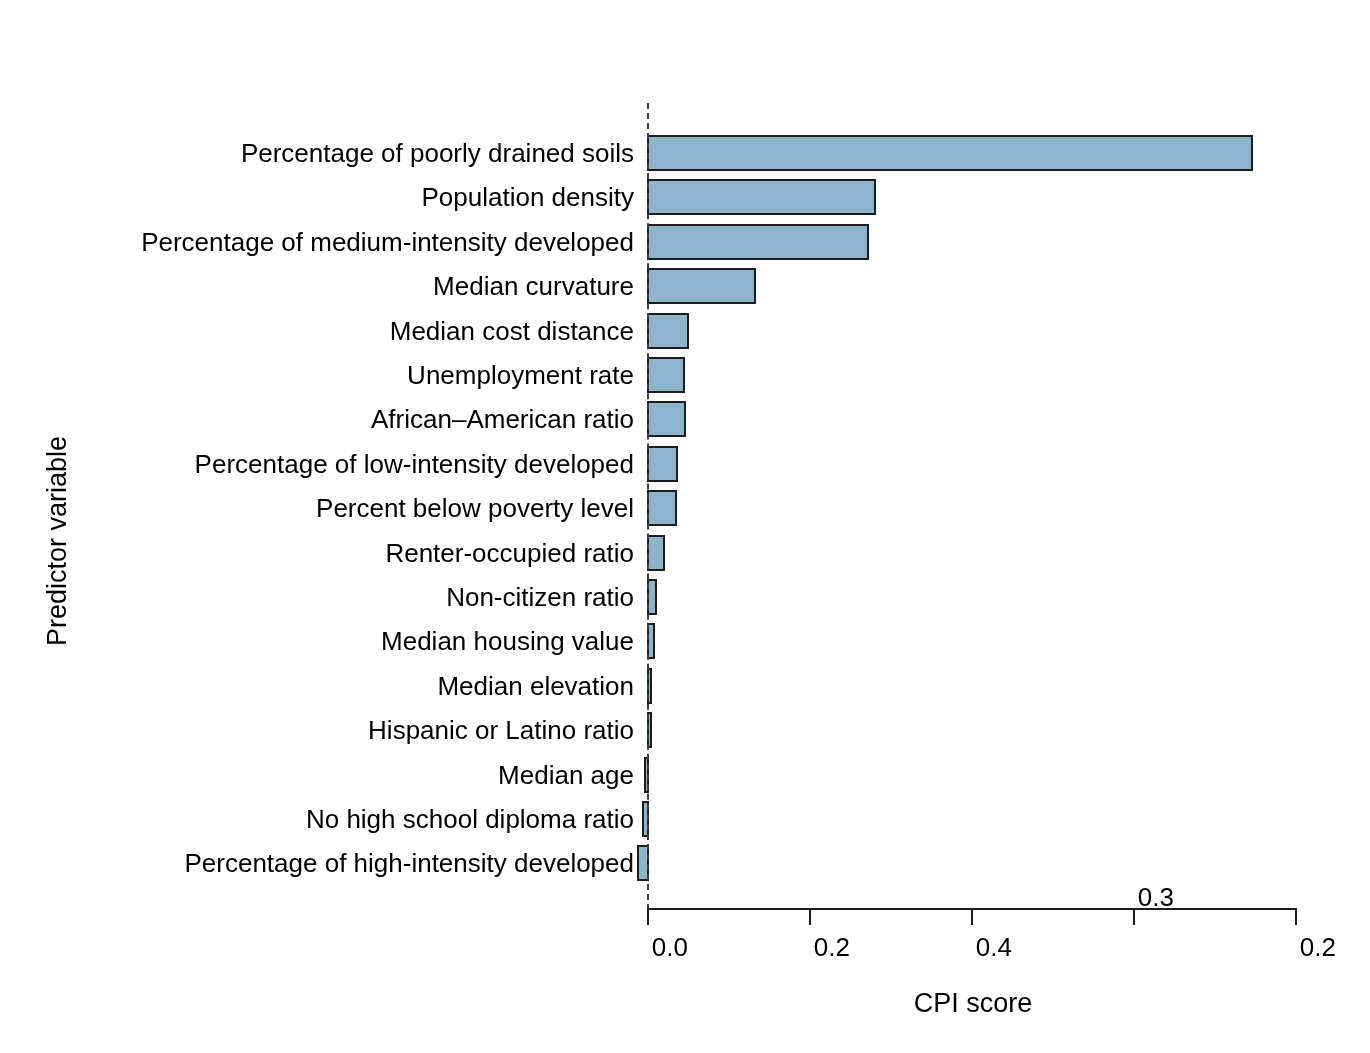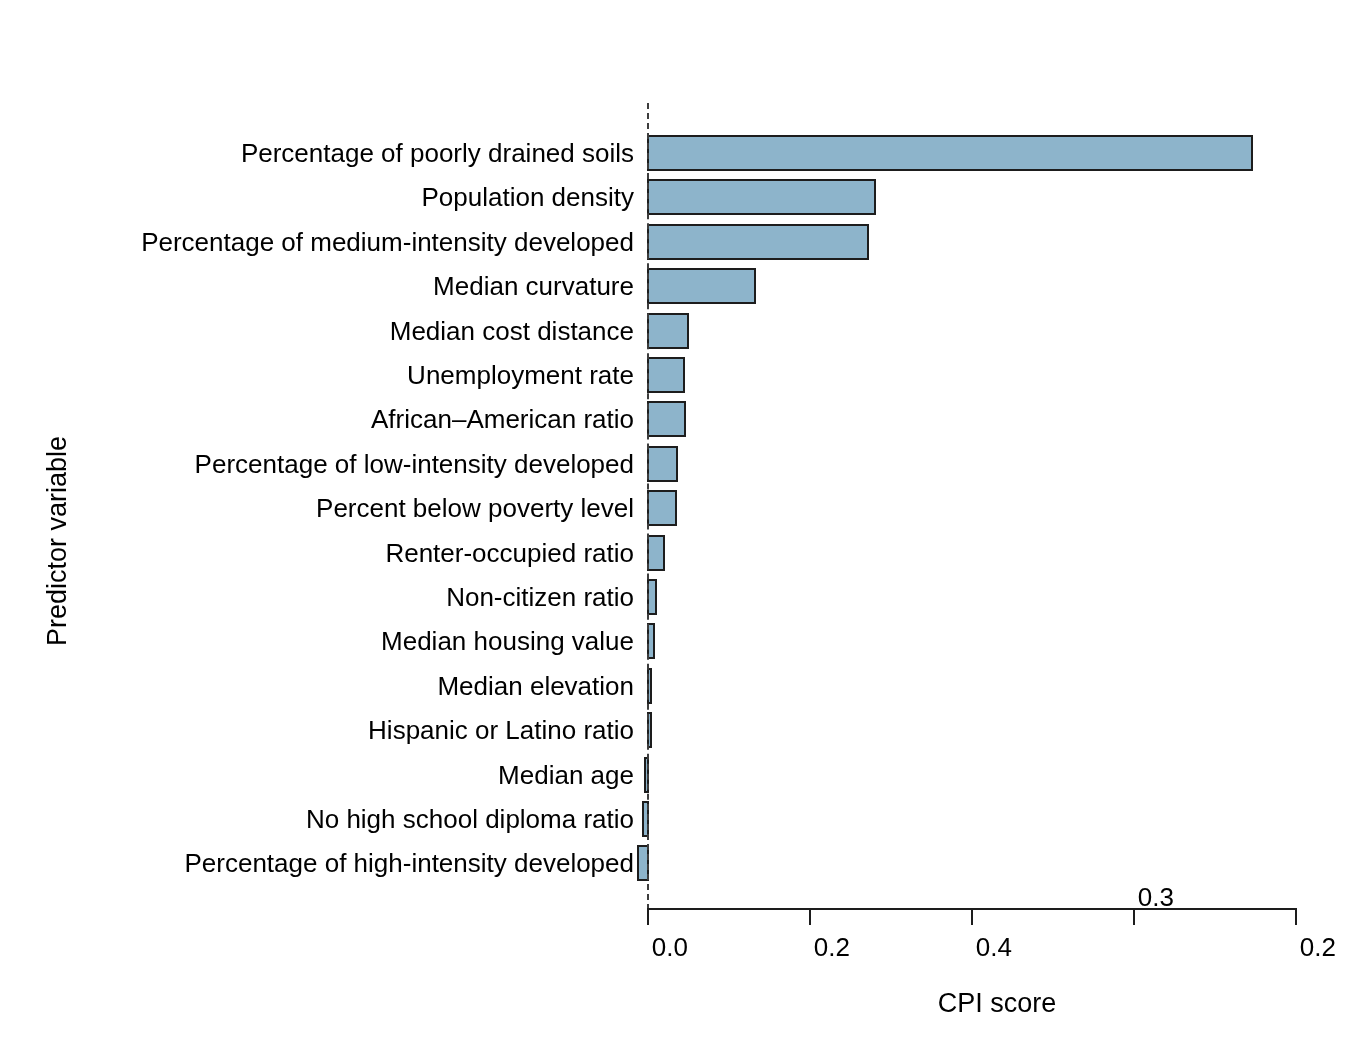--- a/index.html
+++ b/index.html
@@ -31,21 +31,20 @@
     font-size: 27px;
     white-space: nowrap;
   }
   .xlab {
     position: absolute;
     top: 988px;
     left: 973px;
     transform: translateX(-50%);
     font-size: 27px;
     white-space: nowrap;
-    margin-left: 24px;
   }
   .cat-label {
     position: absolute;
     right: 736px;
     width: 640px;
     text-align: right;
     font-size: 26px;
     white-space: nowrap;
   }
   .bar {

